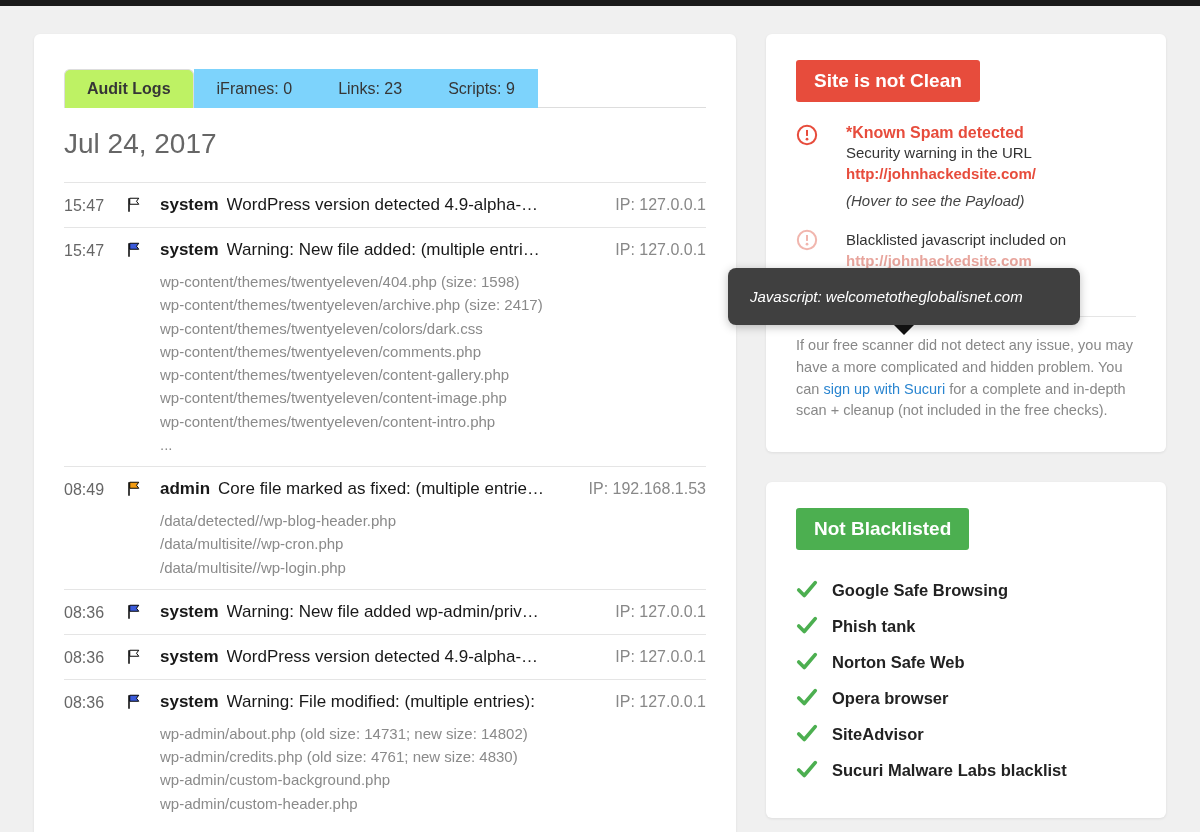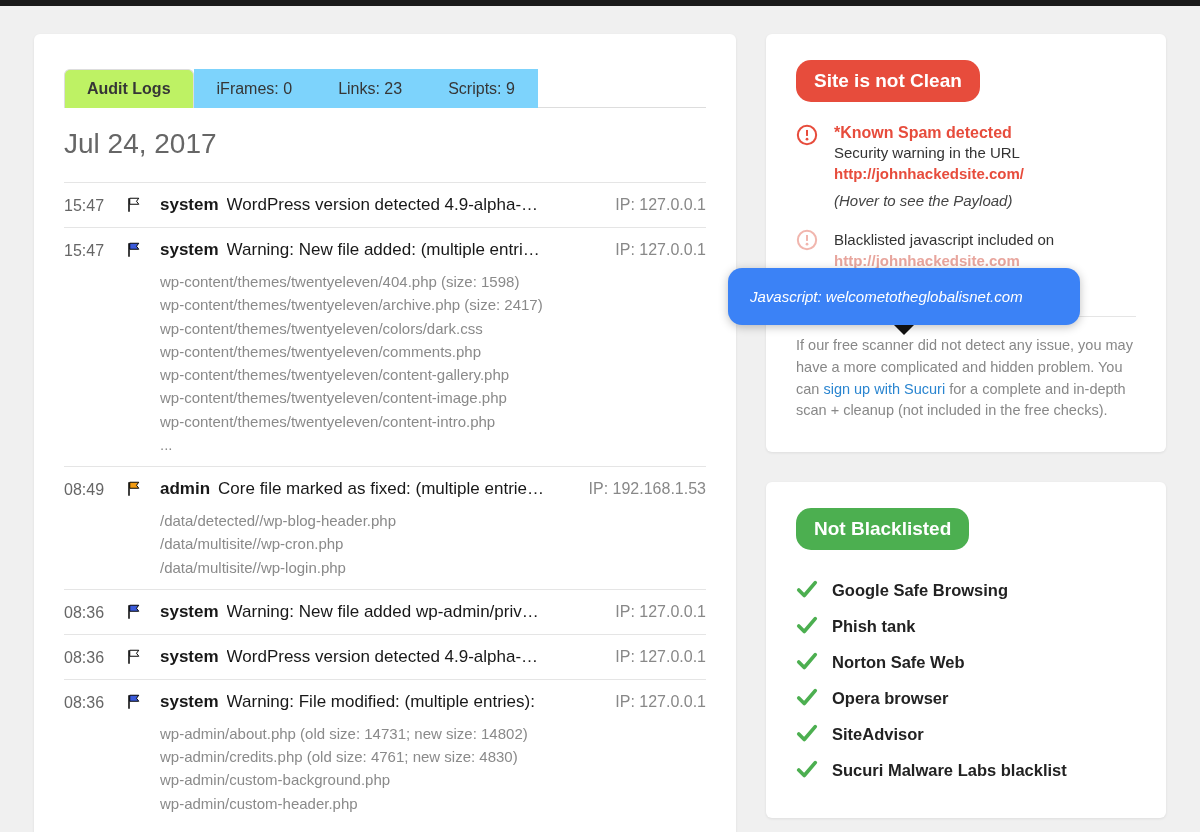--- a/index.html
+++ b/index.html
@@ -57,45 +57,45 @@
   .flag-icon { display: inline-block; width: 18px; height: 18px; }
   .flag-icon svg { width: 18px; height: 18px; display: block; }
 
   
   .status-badge {
     display: inline-block;
     color: #fff;
     font-weight: 700;
     font-size: 19px;
     padding: 10px 18px;
-    border-radius: 15px;
+    border-radius: 3px;
     margin-bottom: 22px;
   }
   .status-red { background: #e74c3c; }
   .status-green { background: #4caf50; }
 
-  .alert-item { display: flex; gap: 16px; margin-bottom: 20px; }
+  .alert-item { display: flex; gap: 28px; margin-bottom: 20px; }
   .alert-icon { width: 22px; height: 22px; flex-shrink: 0; }
   .alert-icon svg { width: 22px; height: 22px; }
   .alert-title { color: #e74c3c; font-weight: 700; font-size: 16px; }
   .alert-sub { color: #333; font-size: 15px; margin-top: 2px; }
   .alert-link { color: #e74c3c; font-weight: 700; font-size: 15px; margin-top: 4px; }
   .hover-note { font-style: italic; color: #444; font-size: 15px; margin-top: 10px; }
   .sep { border: none; border-top: 1px solid #e5e5e5; margin: 18px 0; }
   .helper { color: #888; font-size: 14.5px; line-height: 1.5; }
   .helper a { color: #2a85d0; text-decoration: none; }
 
   .tooltip {
     position: absolute;
-    background: #3b82f6;
+    background: #404040;
     color: #fff;
     font-style: italic;
     font-size: 15px;
     padding: 20px 22px;
-    border-radius: 14px;
+    border-radius: 8px;
     width: 352px;
     left: 728px;
     top: 268px;
     z-index: 5;
     box-shadow: 0 2px 10px rgba(0,0,0,0.25);
   }
   .tooltip::after {
     content: "";
     position: absolute;
     bottom: -10px;

